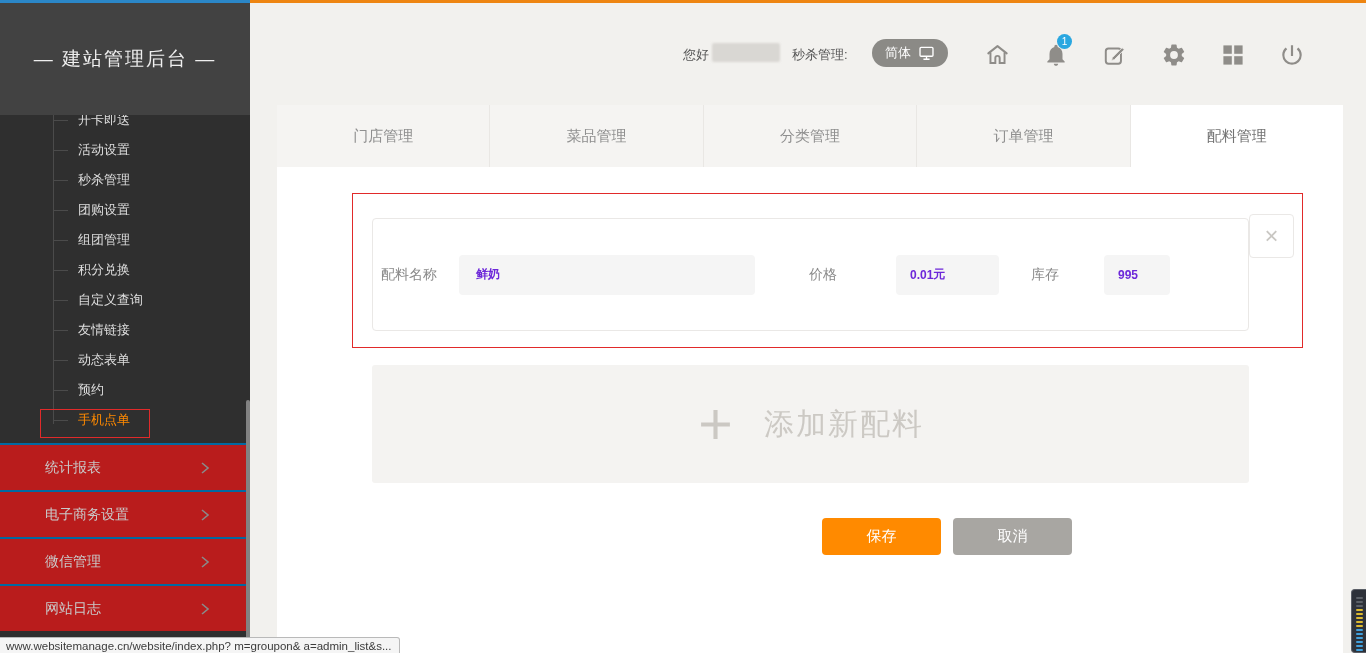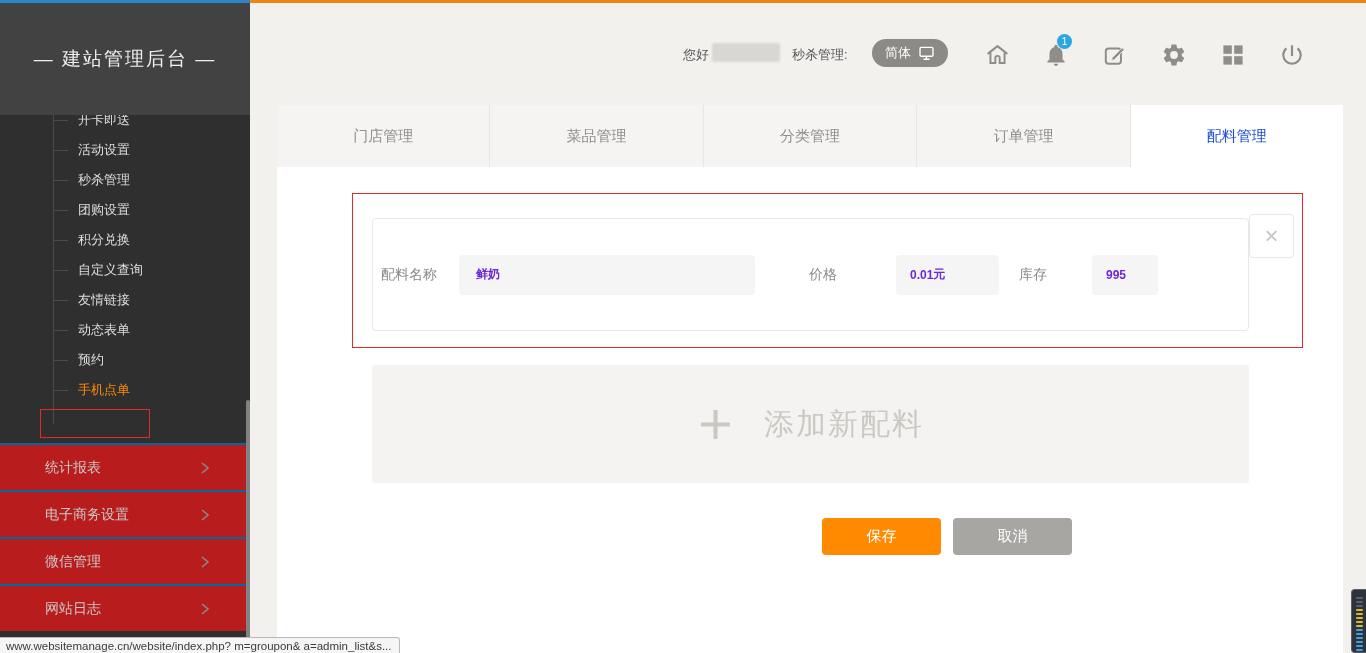--- a/index.html
+++ b/index.html
@@ -82,41 +82,41 @@
   .panel {
     position:absolute; left:277px; top:105px; width:1066px; height:548px; background:#fff;
   }
   .tabs { display:flex; height:62px; }
   .tab {
     flex:1; background:#f5f4f2; border-right:1px solid #e9e7e4;
     display:flex; align-items:center; justify-content:center;
     font-size:15px; color:#8f8f8f; cursor:pointer;
   }
   .tab:last-child { border-right:none; }
-  .tab.active { background:#fff; color:#1d4ed8; }
+  .tab.active { background:#fff; color:#737373; }
 
   .red-box {
     position:absolute; left:75px; top:88px; width:951px; height:155px;
     border:1px solid #e12a2a; pointer-events:none;
   }
   .card {
     position:absolute; left:95px; top:113px; width:877px; height:113px;
     background:#fff; border:1px solid #eae8e6; border-radius:4px;
     display:flex; align-items:center;
   }
   .card .f-label { font-size:14px; color:#8a8a8a; white-space:nowrap; }
   .inp {
     height:40px; background:#f5f5f5; border-radius:4px; display:flex; align-items:center;
     font-size:12px; color:#6d28d9; cursor:text;font-weight:bold;
   }
   .lbl-name  { margin-left:8px; }
   .inp-name  { margin-left:22px; width:296px; padding-left:17px; }
   .lbl-price { margin-left:54px; }
   .inp-price { margin-left:59px; width:103px; padding:0 14px; }
-  .lbl-stock { margin-left:20px; }
+  .lbl-stock { margin-left:32px; }
   .inp-stock { margin-left:45px; width:66px; padding-left:14px; }
 
   .close-btn {
     position:absolute; left:972px; top:109px; width:45px; height:44px;
     background:#fff; border:1px solid #eae8e6; border-radius:4px;
     display:flex; align-items:center; justify-content:center;
     color:#c9c7c3; font-size:24px; cursor:pointer; line-height:1;
   }
 
   .add-new {
@@ -165,20 +165,21 @@
     <div class="sidebar-title">— 建站管理后台 —</div>
   </div>
 
   <div class="submenu">
     <div class="tree-line"></div>
     <ul>
       <li>开卡即送</li>
       <li>活动设置</li>
       <li>秒杀管理</li>
       <li>团购设置</li>
+      <li>组团管理</li>
       <li>积分兑换</li>
       <li>自定义查询</li>
       <li>友情链接</li>
       <li>动态表单</li>
       <li>预约</li>
       <li class="active">手机点单</li>
     </ul>
   </div>
   <div class="active-red-box"></div>
 

